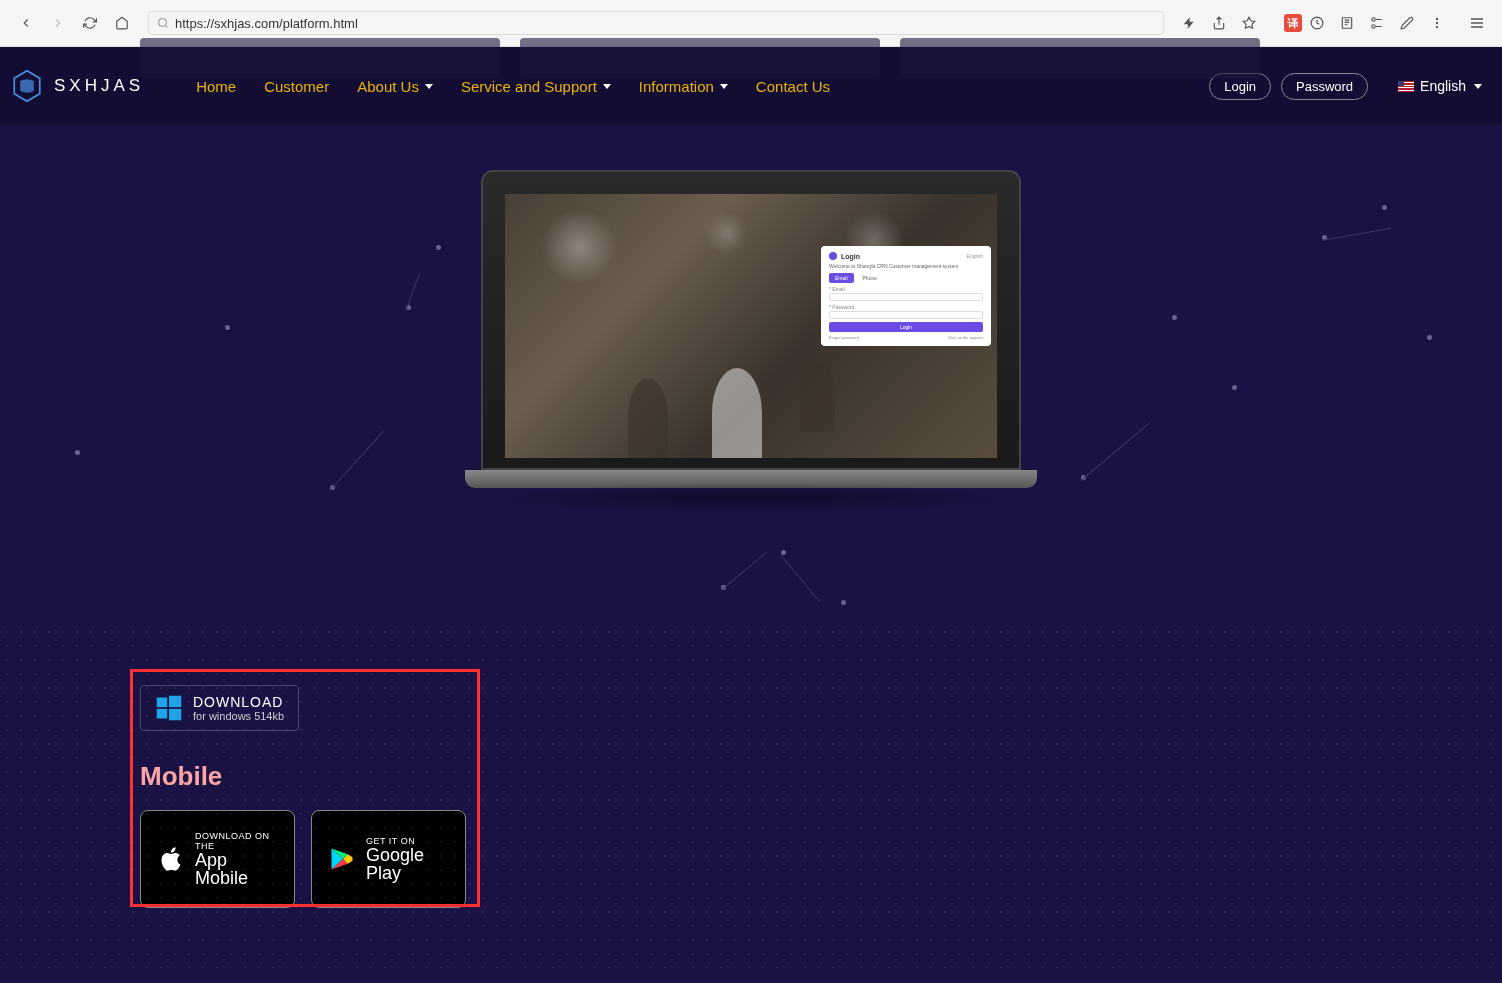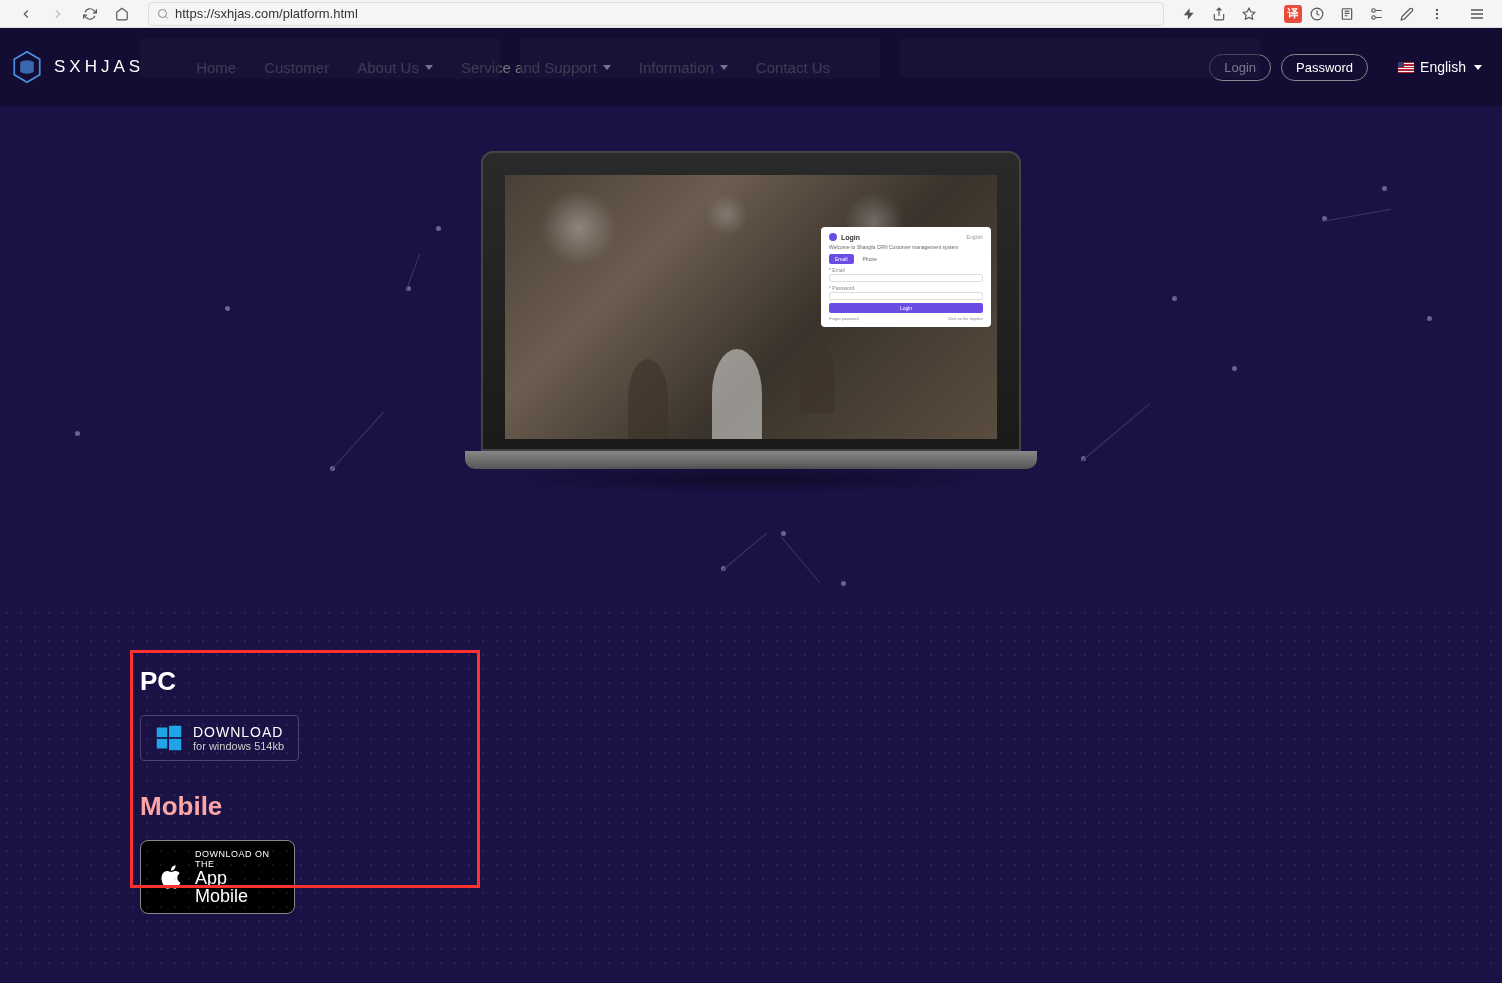--- a/index.html
+++ b/index.html
@@ -1,30 +1,30 @@
 <!DOCTYPE html>
 <html><head>
 <meta charset="utf-8">
 <style>
 *{margin:0;padding:0;box-sizing:border-box;font-family:Arial,Helvetica,sans-serif}
 body{background:#1a1245;width:1502px;height:983px;overflow:hidden}
-.browser-bar{height:28px;background:#f5f5f5;display:flex;align-items:center;padding:0 10px;border-bottom:1px solid #ddd}
+.browser-bar{height:47px;background:#f5f5f5;display:flex;align-items:center;padding:0 10px;border-bottom:1px solid #ddd}
 .bb-btn{width:18px;height:18px;display:flex;align-items:center;justify-content:center;margin:0 7px;color:#555;cursor:pointer}
 .bb-btn.disabled{color:#bbb}
 .addr{flex:1;height:24px;border:1px solid #ddd;border-radius:4px;display:flex;align-items:center;padding:0 8px;margin:0 10px;font-size:13px;color:#333}
 .addr svg{margin-right:6px}
 .bb-right{display:flex;align-items:center}
 .bb-right .bb-btn{margin:0 6px}
 .translate-badge{width:18px;height:18px;background:#e74c3c;color:#fff;border-radius:3px;display:flex;align-items:center;justify-content:center;font-size:11px;font-weight:bold}
 .site-header{height:78px;background:#130d33;display:flex;align-items:center;padding:0 20px;color:#fff}
 .logo-wrap{display:flex;align-items:center;margin-right:52px;margin-left:-10px}
 .logo-hex{width:34px;height:34px;position:relative;margin-right:10px}
 .logo-text{font-size:17px;letter-spacing:4px;font-weight:500}
 .nav{display:flex;gap:28px}
-.nav-item{color:#737373;font-size:15px;cursor:pointer;display:flex;align-items:center;gap:4px}
+.nav-item{color:#eab308;font-size:15px;cursor:pointer;display:flex;align-items:center;gap:4px}
 .caret{width:0;height:0;border-left:4px solid transparent;border-right:4px solid transparent;border-top:5px solid #fff;margin-left:2px}
 .header-right{margin-left:auto;display:flex;align-items:center;gap:10px}
 .btn-outline{border:1px solid #888;color:#fff;padding:5px 14px;border-radius:14px;font-size:13px;cursor:pointer;background:transparent}
 .lang{display:flex;align-items:center;gap:6px;margin-left:20px;font-size:14px;cursor:pointer}
 .flag{width:16px;height:11px;background:linear-gradient(#b22234 0 7.7%,#fff 7.7% 15.4%,#b22234 15.4% 23.1%,#fff 23.1% 30.8%,#b22234 30.8% 38.5%,#fff 38.5% 46.2%,#b22234 46.2% 53.9%,#fff 53.9% 61.6%,#b22234 61.6% 69.3%,#fff 69.3% 77%,#b22234 77% 84.7%,#fff 84.7% 92.4%,#b22234 92.4% 100%);position:relative}
 .flag::before{content:"";position:absolute;left:0;top:0;width:40%;height:54%;background:#3c3b6e}
 .hero{height:500px;position:relative}
 .laptop{position:absolute;left:50%;top:45px;transform:translateX(-50%);width:540px}
 .lap-body{background:linear-gradient(#2a2a2a,#1a1a1a);border:2px solid #444;border-radius:12px 12px 0 0;padding:22px 22px 10px;height:300px;position:relative}
 .lap-screen{background:#000;width:100%;height:100%;position:relative;overflow:hidden}
@@ -55,21 +55,21 @@
 .downloads{position:relative;padding:60px 140px}
 .hl{position:absolute;border:3px solid #ff3030;left:130px;top:44px;width:350px;height:238px;pointer-events:none}
 .dl-head{color:#fff;font-size:26px;font-weight:bold;margin-bottom:18px}
 .dl-card{display:inline-flex;align-items:center;border:1px solid #4a4470;border-radius:4px;padding:8px 14px;cursor:pointer;gap:10px}
 .win-icon{width:28px;height:28px}
 .dl-txt{color:#fff}
 .dl-txt .t1{font-size:14px;letter-spacing:1px}
 .dl-txt .t2{font-size:11px;color:#ccc}
 .dl-head2{color:#fca5a5;font-size:26px;font-weight:bold;margin:30px 0 18px}
 .store-row{display:flex;gap:16px}
-.store-badge{display:flex;align-items:center;border:1px solid #888;border-radius:8px;padding:8px 16px;background:#000;cursor:pointer;gap:10px;width:155px}
+.store-badge{display:flex;align-items:center;border:1px solid #888;border-radius:8px;padding:20px 16px;background:#000;cursor:pointer;gap:10px;width:155px}
 .store-icon{width:28px;height:28px;flex-shrink:0}
 .store-txt .s1{font-size:9px;color:#fff;letter-spacing:.5px}
 .store-txt .s2{font-size:18px;color:#fff;font-weight:500;line-height:1}
 .world-dots{position:absolute;inset:0;opacity:.15;background-image:radial-gradient(circle,#8880b0 1.5px,transparent 1.5px);background-size:14px 14px;pointer-events:none}
 .top-cards{position:absolute;top:38px;left:0;right:0;height:40px;display:flex;gap:20px;padding:0 140px}
 .tc{flex:1;max-width:360px;background:rgba(30,22,60,.6);border-radius:4px}
 </style>
 </head>
 <body>
 
@@ -264,21 +264,20 @@
       </div>
     </div>
     <div class="lap-base"></div>
     <div class="lap-shadow"></div>
   </div>
 </div>
 
 <div class="downloads">
   <div class="world-dots"></div>
   <div class="hl"></div>
-  <div class="dl-head">PC</div>
   <div class="dl-card">
     <svg class="win-icon" viewBox="0 0 32 32">
       <rect x="2" y="4" width="12" height="11" fill="#1fa4e8"></rect>
       <rect x="16" y="2" width="14" height="13" fill="#1fa4e8"></rect>
       <rect x="2" y="17" width="12" height="11" fill="#1fa4e8"></rect>
       <rect x="16" y="17" width="14" height="13" fill="#1fa4e8"></rect>
     </svg>
     <div class="dl-txt">
       <div class="t1">DOWNLOAD</div>
       <div class="t2">for windows 514kb</div>
@@ -288,14 +287,26 @@
   <div class="store-row">
     <div class="store-badge">
       <svg class="store-icon" viewBox="0 0 24 24" fill="#fff">
           <path d="M18.71 19.5c-.83 1.24-1.71 2.45-3.05 2.47-1.34.03-1.77-.79-3.29-.79-1.53 0-2 .77-3.27.82-1.31.05-2.3-1.32-3.14-2.53C4.25 17 2.94 12.45 4.7 9.39c.87-1.52 2.43-2.48 4.12-2.51 1.28-.02 2.5.87 3.29.87.78 0 2.26-1.07 3.81-.91.65.03 2.47.26 3.64 1.98-.09.06-2.17 1.28-2.15 3.81.03 3.02 2.65 4.03 2.68 4.04-.03.07-.42 1.44-1.38 2.83M13 3.5c.73-.83 1.94-1.46 2.94-1.5.13 1.17-.34 2.35-1.04 3.19-.69.85-1.83 1.51-2.95 1.42-.15-1.15.41-2.35 1.05-3.11z"></path>
         </svg>
       <div class="store-txt">
         <div class="s1">DOWNLOAD ON THE</div>
         <div class="s2">App Mobile</div>
       </div>
     </div>
+    <div class="store-badge">
+      <svg class="store-icon" viewBox="0 0 24 24">
+        <path d="M3 3v18l10-9z" fill="#00d4ff"></path>
+        <path d="M3 3l10 9 4-4z" fill="#00f076"></path>
+        <path d="M13 12l4 4-14 5z" fill="#ff3a44"></path>
+        <path d="M13 12l4-4 4 2.5v3l-4 2.5z" fill="#ffcc00"></path>
+      </svg>
+      <div class="store-txt">
+        <div class="s1">GET IT ON</div>
+        <div class="s2">Google Play</div>
+      </div>
+    </div>
   </div>
 </div>
 
 </body></html>

